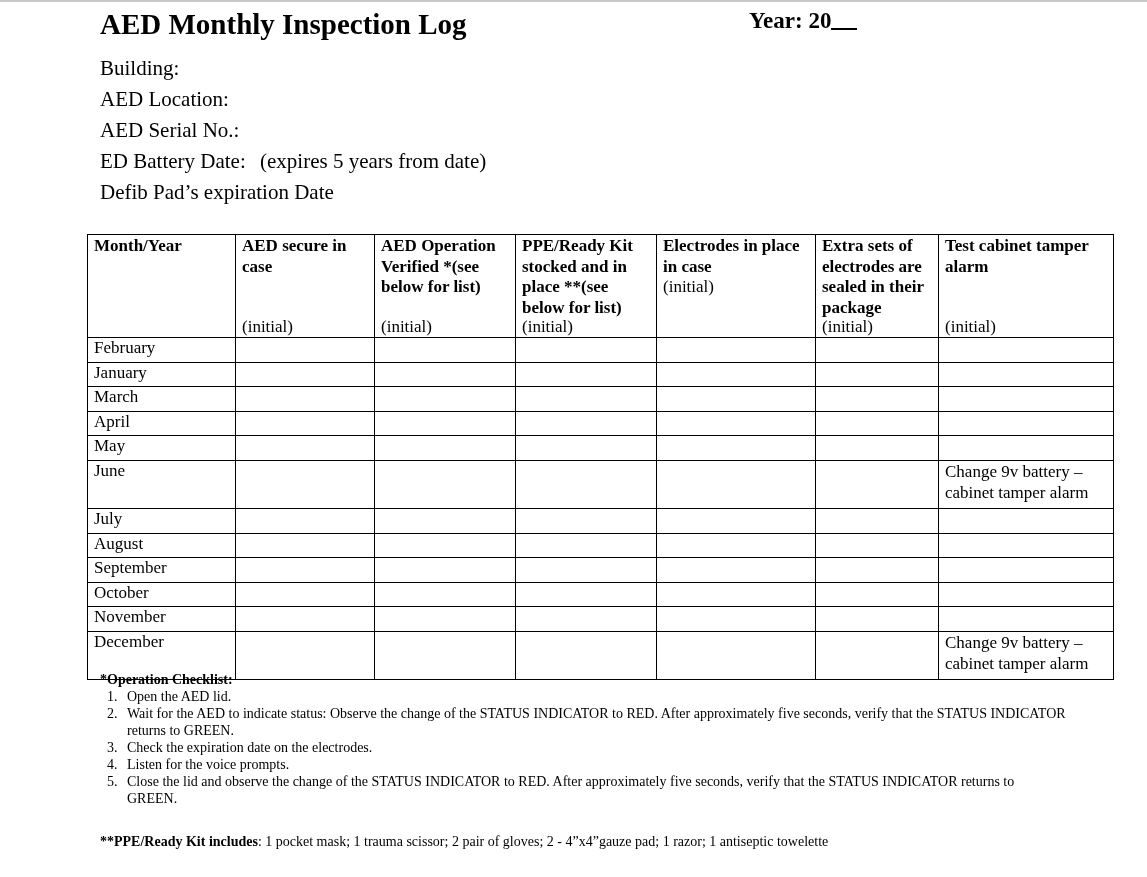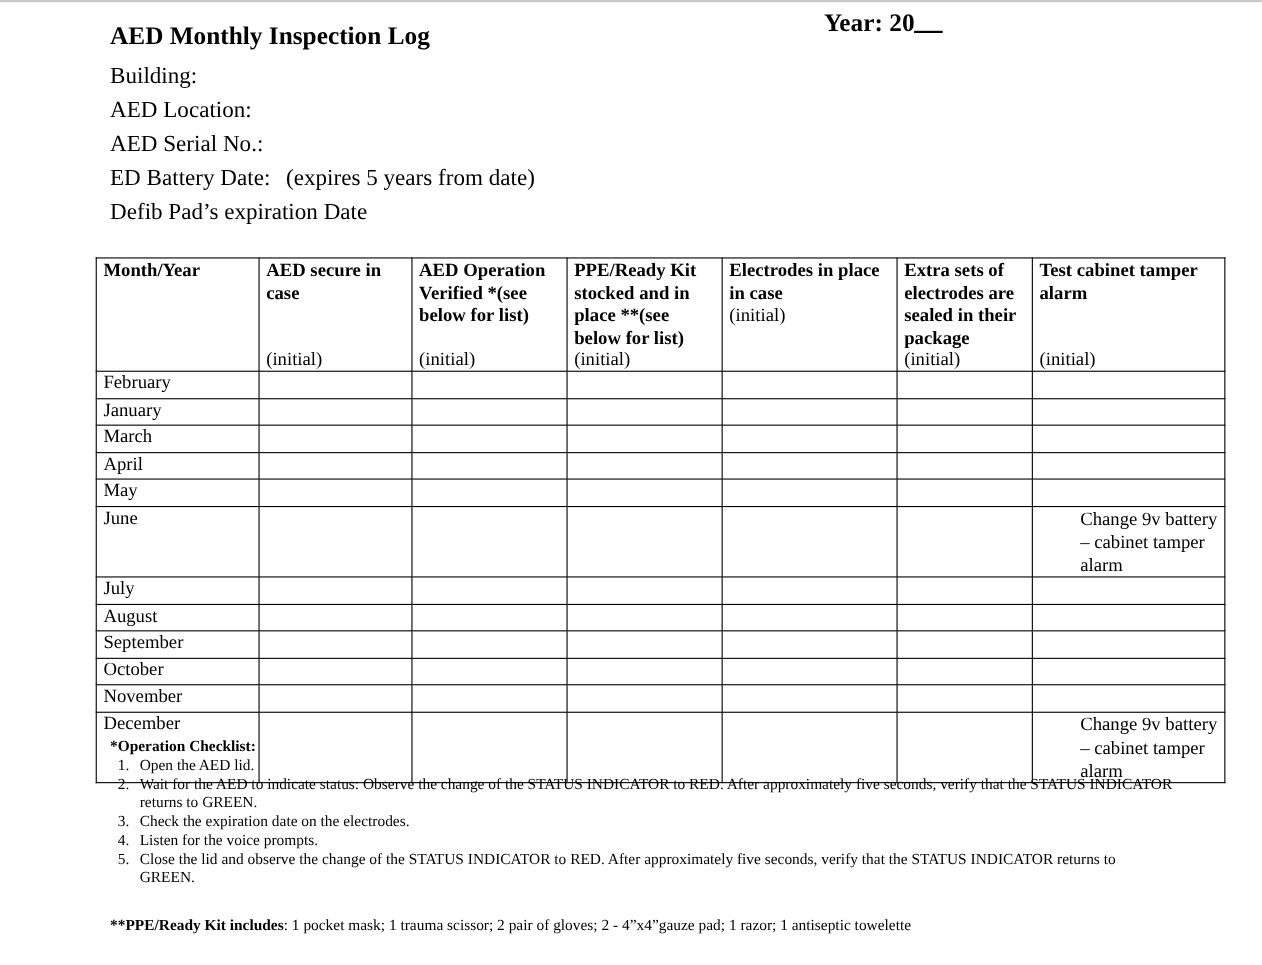--- a/index.html
+++ b/index.html
@@ -2,22 +2,22 @@
 <html><head>
   <meta charset="utf-8">
   <style>
     * { box-sizing: border-box; margin: 0; padding: 0; }
     html, body {
       width: 1147px; height: 877px; background: #ffffff; overflow: hidden;
       font-family: "Liberation Serif", "DejaVu Serif", serif; color: #000;
     }
     .topline { position: absolute; left: 0; top: 0; width: 1147px; height: 2px; background: #c8c8c8; }
     .title {
-      position: absolute; left: 100px; top: 20px;
-      font-size: 23px; font-weight: bold; letter-spacing: 0;
+      position: absolute; left: 100px; top: 8px;
+      font-size: 29px; font-weight: bold; letter-spacing: 0;
     }
     .year {
       position: absolute; left: 749px; top: 8px;
       font-size: 23px; font-weight: bold;
     }
     .year .blank { display: inline-block; width: 26px; border-bottom: 2px solid #000; height: 22px; vertical-align: -2px; }
     .field {
       position: absolute; left: 100px; font-size: 21px;
     }
     .field .note { position: absolute; left: 160px; white-space: nowrap; }
@@ -29,21 +29,21 @@
     table.log th, table.log td {
       border: 1.5px solid #000; vertical-align: top; text-align: left;
       padding: 0 6px; line-height: 20.5px;
     }
     table.log th { font-weight: bold; height: 103px; position: relative; padding-top: 1px; }
     table.log th .hlabel { display: block; }
     table.log th .initial { position: absolute; left: 6px; bottom: 0; font-weight: normal; }
     table.log th .initial.inline { position: static; display: block; }
     table.log td { height: 24.6px; }
     table.log tr.tall td { height: 48px; }
-    table.log td .note { display: block; line-height: 21px; margin-left: 37px; }
+    table.log td .note { display: block; line-height: 21px; }
     .checklist {
       position: absolute; left: 100px; top: 671px; font-size: 14px; line-height: 17px; width: 1000px;
     }
     .checklist .cl-title { font-weight: bold; }
     .checklist ol { list-style: none; margin: 0; }
     .checklist li { position: relative; padding-left: 27px; }
     .checklist li .num { position: absolute; left: 7px; }
     .ppe {
       position: absolute; left: 100px; top: 834px; font-size: 14px;
     }

